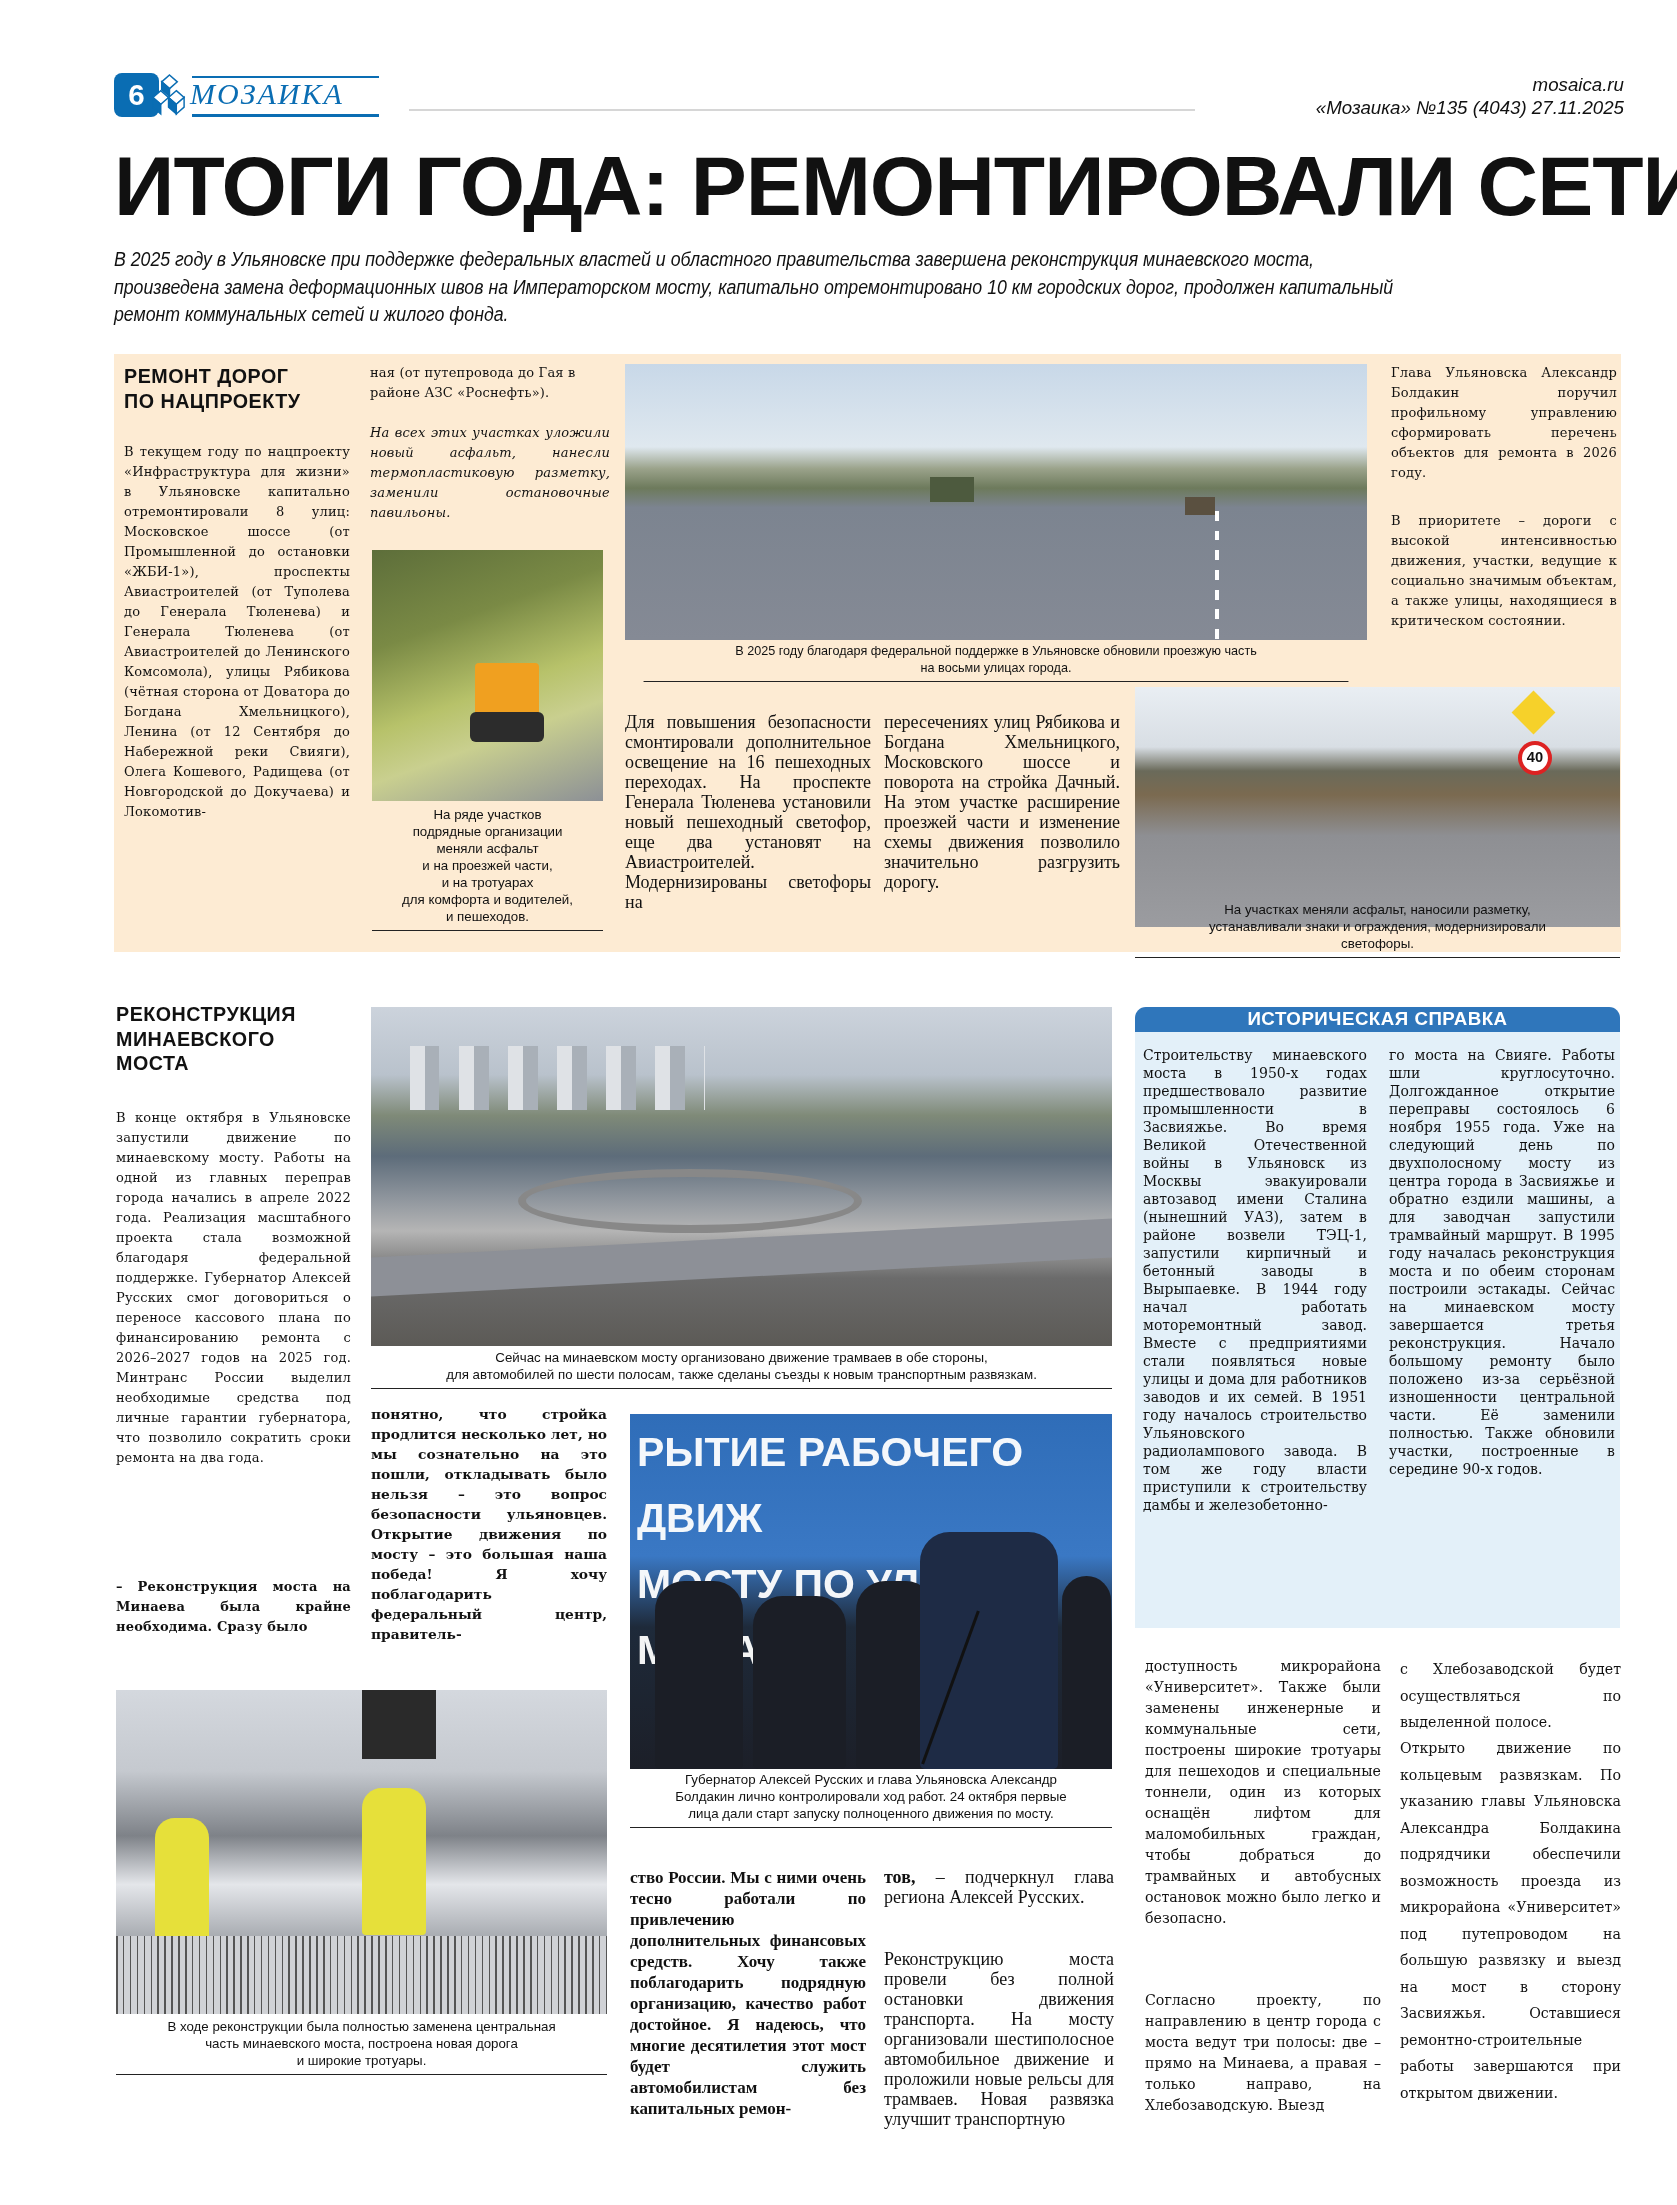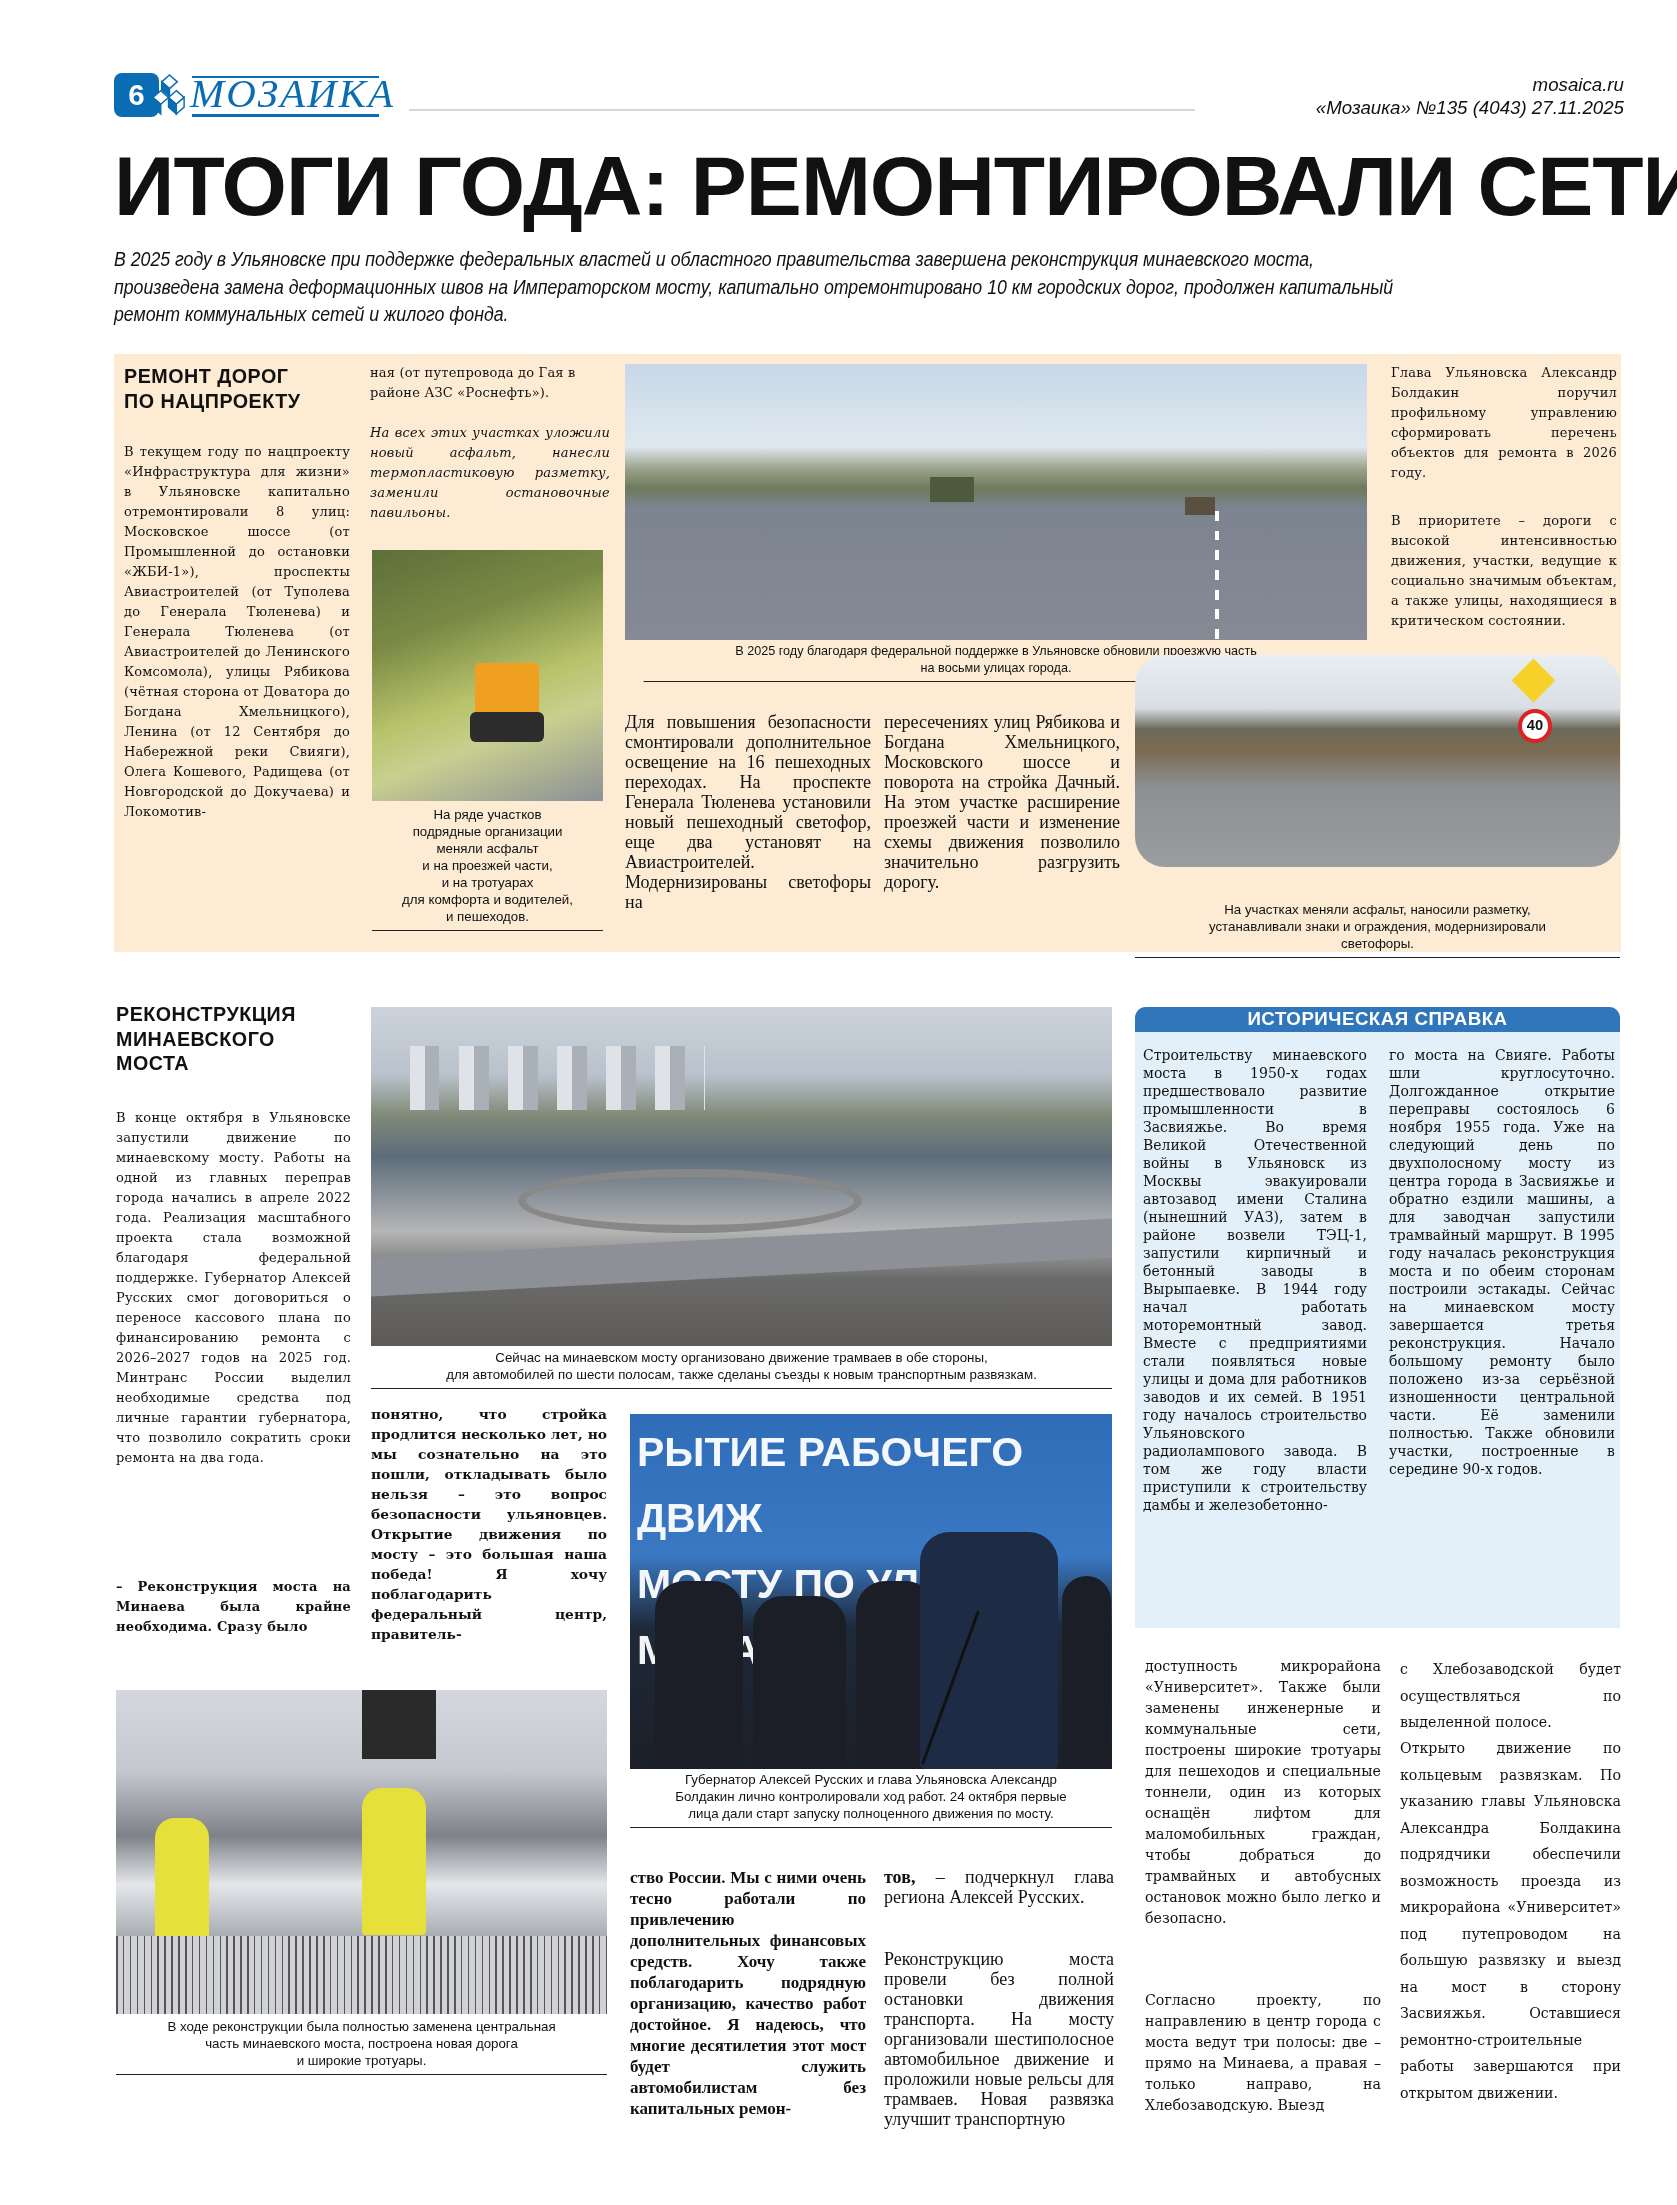--- a/index.html
+++ b/index.html
@@ -6,21 +6,21 @@
   html, body { width: 1677px; height: 2205px; background: #ffffff; overflow: hidden; }
   body { position: relative; font-family: "DejaVu Serif", serif; color: #111; }
   .abs { position: absolute; }
 
   
   .page-num { left: 114px; top: 73px; width: 45px; height: 44px; background: #0a6db3; border-radius: 7.9px;
     color: #fff; font-family: "Liberation Sans", sans-serif; font-weight: bold; font-size: 29.5px;
     display: flex; align-items: center; justify-content: center; }
   .logo { left: 151px; top: 73px; width: 236px; height: 44px; }
   .logo-text { position: absolute; left: 39px; top: 1px; font-family: "Liberation Serif", serif; font-style: italic;
-    font-size: 41px; color: #0a6db3; letter-spacing: 2px; line-height: 39px; }
+    font-size: 30px; color: #0a6db3; letter-spacing: 2px; line-height: 39px; }
   .logo-line-top { position: absolute; left: 41px; top: 2.9px; width: 187px; height: 2.5px; background: #0a6db3; }
   .logo-line-bot { position: absolute; left: 41px; top: 41px; width: 187px; height: 2.5px; background: #0a6db3; }
   .header-rule { left: 409px; top: 109px; width: 786px; height: 2px; background: #d6d6d6; }
   .site { right: 53px; top: 74px; font-family: "Liberation Sans", sans-serif; font-size: 18.7px; text-align: right; line-height: 22.6px; font-style: italic; }
 
   
   .headline { left: 114px; top: 142px; font-family: "Liberation Sans", sans-serif; font-weight: bold; font-size: 84px;
     letter-spacing: -1px; line-height: 88px; white-space: nowrap; }
   .lead { left: 114px; top: 246px; width: 1425px; font-family: "Liberation Sans", sans-serif; font-style: italic;
     font-size: 19.7px; line-height: 27.5px; transform: scaleX(0.9); transform-origin: left top; }
@@ -123,21 +123,21 @@
 </div>
 <div class="abs caption caption-rule" style="left:625px; top:642px; width:742px; white-space:pre-line; transform:scaleX(0.95); transform-origin:center top;">В 2025 году благодаря федеральной поддержке в Ульяновске обновили проезжую часть
 на восьми улицах города.</div>
 
 <div class="abs body-narrow" style="left:625px; top:712px; width:246px;">Для повышения безопасности смонтировали дополнительное освещение на 16 пешеходных переходах. На проспекте Генерала Тюленева установили новый пешеходный светофор, еще два установят на Авиастроителей. Модернизированы светофоры на</div>
 <div class="abs body-narrow" style="left:884px; top:712px; width:236px;">пересечениях улиц Рябикова и Богдана Хмельницкого, Московского шоссе и поворота на стройка Дачный. На этом участке расширение проезжей части и изменение схемы движения позволило значительно разгрузить дорогу.</div>
 
 <div class="abs road-body" style="left:1391px; top:363px; width:226px;">Глава Ульяновска Александр Болдакин поручил профильному управлению сформировать перечень объектов для ремонта в 2026 году.</div>
 <div class="abs road-body" style="left:1391px; top:511px; width:226px;">В приоритете – дороги с высокой интенсивностью движения, участки, ведущие к социально значимым объектам, а также улицы, находящиеся в критическом состоянии.</div>
 
-<div class="abs photo ph-street" style="left:1135px; top:655px; width:485px; height:212px;border-radius:30px;">
+<div class="abs photo ph-street" style="left:1135px; top:687px; width:485px; height:240px;">
   <div style="position:absolute; left:383px; top:9.8px; width:31px; height:31px; background:#f6d12a; transform:rotate(45deg);"></div>
   <div style="position:absolute; left:383px; top:54px; width:34px; height:34px; border-radius:50%; background:#fff; border:4.9px solid #d22; font-family:'Liberation Sans',sans-serif; font-weight:bold; font-size:14.7px; text-align:center; line-height:24.6px;">40</div>
 </div>
 <div class="abs caption caption-rule" style="left:1135px; top:901px; width:485px; white-space:pre-line;">На участках меняли асфальт, наносили разметку,
 устанавливали знаки и ограждения, модернизировали
 светофоры.</div>
 
 <div class="abs" style="left:116px; top:1002px; width:236px;">
   <div class="section-title">РЕКОНСТРУКЦИЯ</div>
   <div class="section-title">МИНАЕВСКОГО</div>

